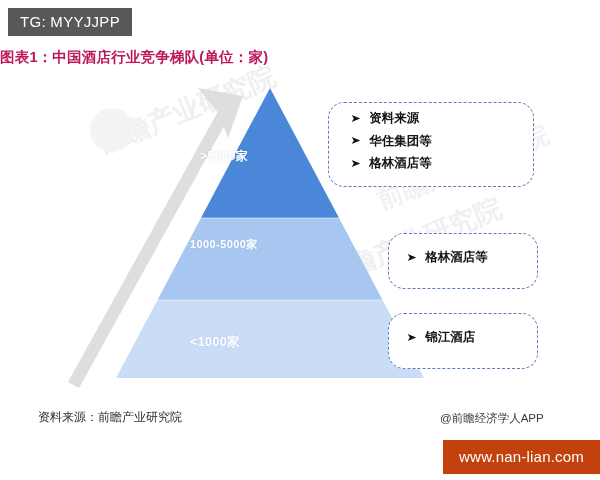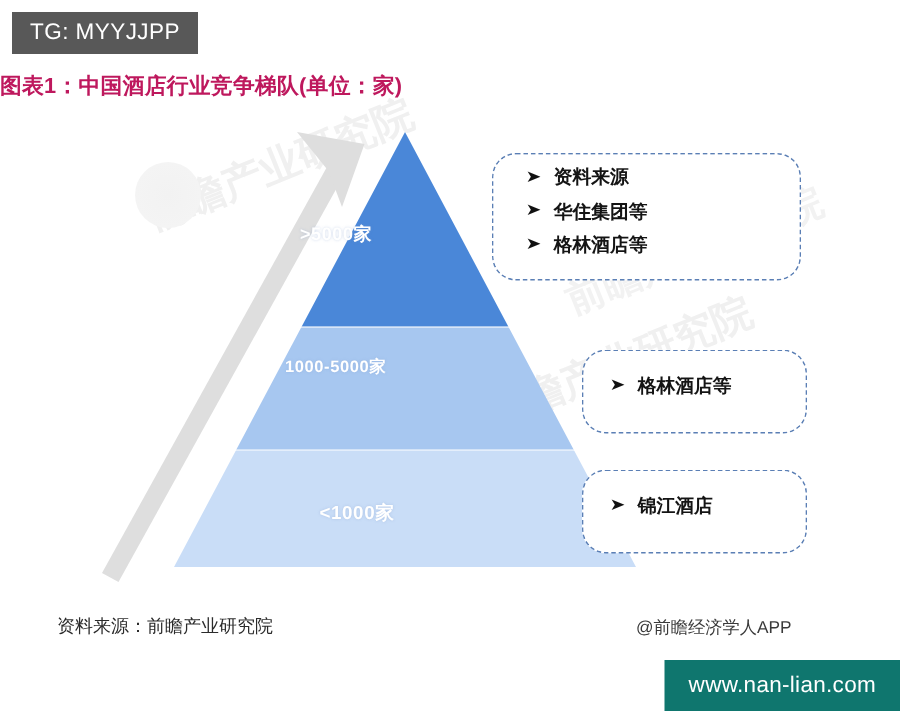--- a/index.html
+++ b/index.html
@@ -33,21 +33,21 @@
     padding: 6px 12px 7px 12px;
     line-height: 1;
     white-space: nowrap;
   }
 
   
   .site-tag {
     position: absolute;
     right: 0px;
     bottom: 6px;
-    background: #0f766e;
+    background: #c2410c;
     color: #ffffff;
     font-size: 15px;
     letter-spacing: 0.2px;
     padding: 9px 16px 10px 16px;
     line-height: 1;
     white-space: nowrap;
   }
 
   
   .chart-title {
@@ -78,21 +78,21 @@
     color: #ffffff;
     font-size: 12.5px;
     font-weight: bold;
     letter-spacing: 0.4px;
     text-align: left;
     white-space: nowrap;
     text-shadow: 0 0 2px rgba(120,150,200,0.35);
   }
   .tier-label.t1 { left: 200px; top: 148px; width: 140px; font-size: 12px; }
   .tier-label.t2 { left: 190px; top: 237px; width: 160px; font-size: 11px; }
-  .tier-label.t3 { left: 213px; top: 334px; width: 140px; font-size: 12.5px; }
+  .tier-label.t3 { left: 190px; top: 334px; width: 140px; font-size: 12.5px; }
 
   
   .callout {
     position: absolute;
     border: 1.4px dashed #5b7fb5;
     border-radius: 16px;
     background: #ffffff;
     box-sizing: border-box;
   }
   .callout.c1 { left: 328px; top: 102px; width: 206px; height: 85px; }
@@ -134,21 +134,21 @@
   .source-note {
     position: absolute;
     left: 38px;
     top: 409px;
     font-size: 12px;
     color: #2b2b2b;
     white-space: nowrap;
   }
   .app-note {
     position: absolute;
-    left: 424px;
+    left: 440px;
     top: 411px;
     font-size: 11.5px;
     color: #3a3a3a;
     white-space: nowrap;
   }
 
   
   .wm {
     position: absolute;
     color: #f0f0f0;

